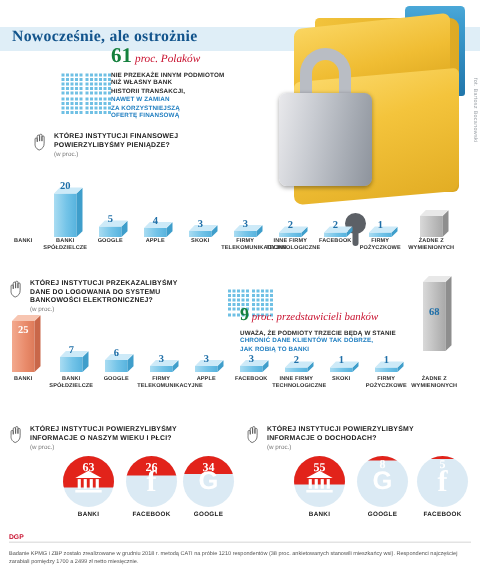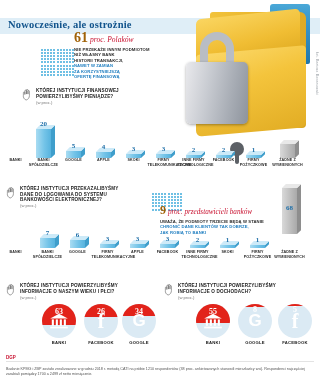--- a/index.html
+++ b/index.html
@@ -115,21 +115,21 @@
   .dots i {
     display:block; width: 2px; height: 2px; margin: .6px;
     background: #6fc0e4; border-radius: 0;
   }
 
   
   .callout { position: absolute; }
   .callout .big {
     font-family: "Liberation Serif", serif;
     font-weight: bold; font-style: normal;
-    color: #a16207;
+    color: #15803d;
   }
   .callout .big-sub {
     font-family: "Liberation Serif", serif;
     font-style: italic; color: #c8102e;
   }
   .callout .lines { margin-top: 1px; }
   .callout .lines div {
     font-size: 4.2px; font-weight: bold; letter-spacing: .1px;
     line-height: 5.4px; color: #2b2b2b; text-transform: uppercase;
   }
@@ -545,20 +545,26 @@
   <div class="callout" style="left:160px; top:200px; width:140px;">
     <span class="big" style="font-size:12px;">9</span><span class="big-sub" style="font-size:7.5px;"> </span><span class="big-sub" style="font-size:7.2px;font-style:italic;">proc. przedstawicieli banków</span>
     <div class="lines" id="callout-mid-lines">
         <div>UWAŻA, ŻE PODMIOTY TRZECIE BĘDĄ W STANIE</div>
         <div class="hl">CHRONIĆ DANE KLIENTÓW TAK DOBRZE,</div>
         <div class="hl">JAK ROBIĄ TO BANKI</div>
       </div>
   </div>
 
   <div class="chart" id="chart2" style="left:0; top:206px; width:320px; height:42px;">
+      <div class="bar3d sal" style="left: 8px; width: 15px; height: 34px; bottom: 0px;">
+        <div class="f" style="height: 34px;"></div>
+        <div class="s" style="left: 15px; top: 0px; height: 34px;"></div>
+        <div class="t" style="top: -4px;"></div>
+        <div class="v" style="top: 2px;">25</div>
+      </div>
       <div class="bar3d" style="left: 40px; width: 15px; height: 10px; bottom: 0px;">
         <div class="f" style="height: 10px;"></div>
         <div class="s" style="left: 15px; top: 0px; height: 10px;"></div>
         <div class="t" style="top: -4px;"></div>
         <div class="v" style="top: -9px;">7</div>
       </div>
       <div class="bar3d" style="left: 70px; width: 15px; height: 8px; bottom: 0px;">
         <div class="f" style="height: 8px;"></div>
         <div class="s" style="left: 15px; top: 0px; height: 8px;"></div>
         <div class="t" style="top: -4px;"></div>

